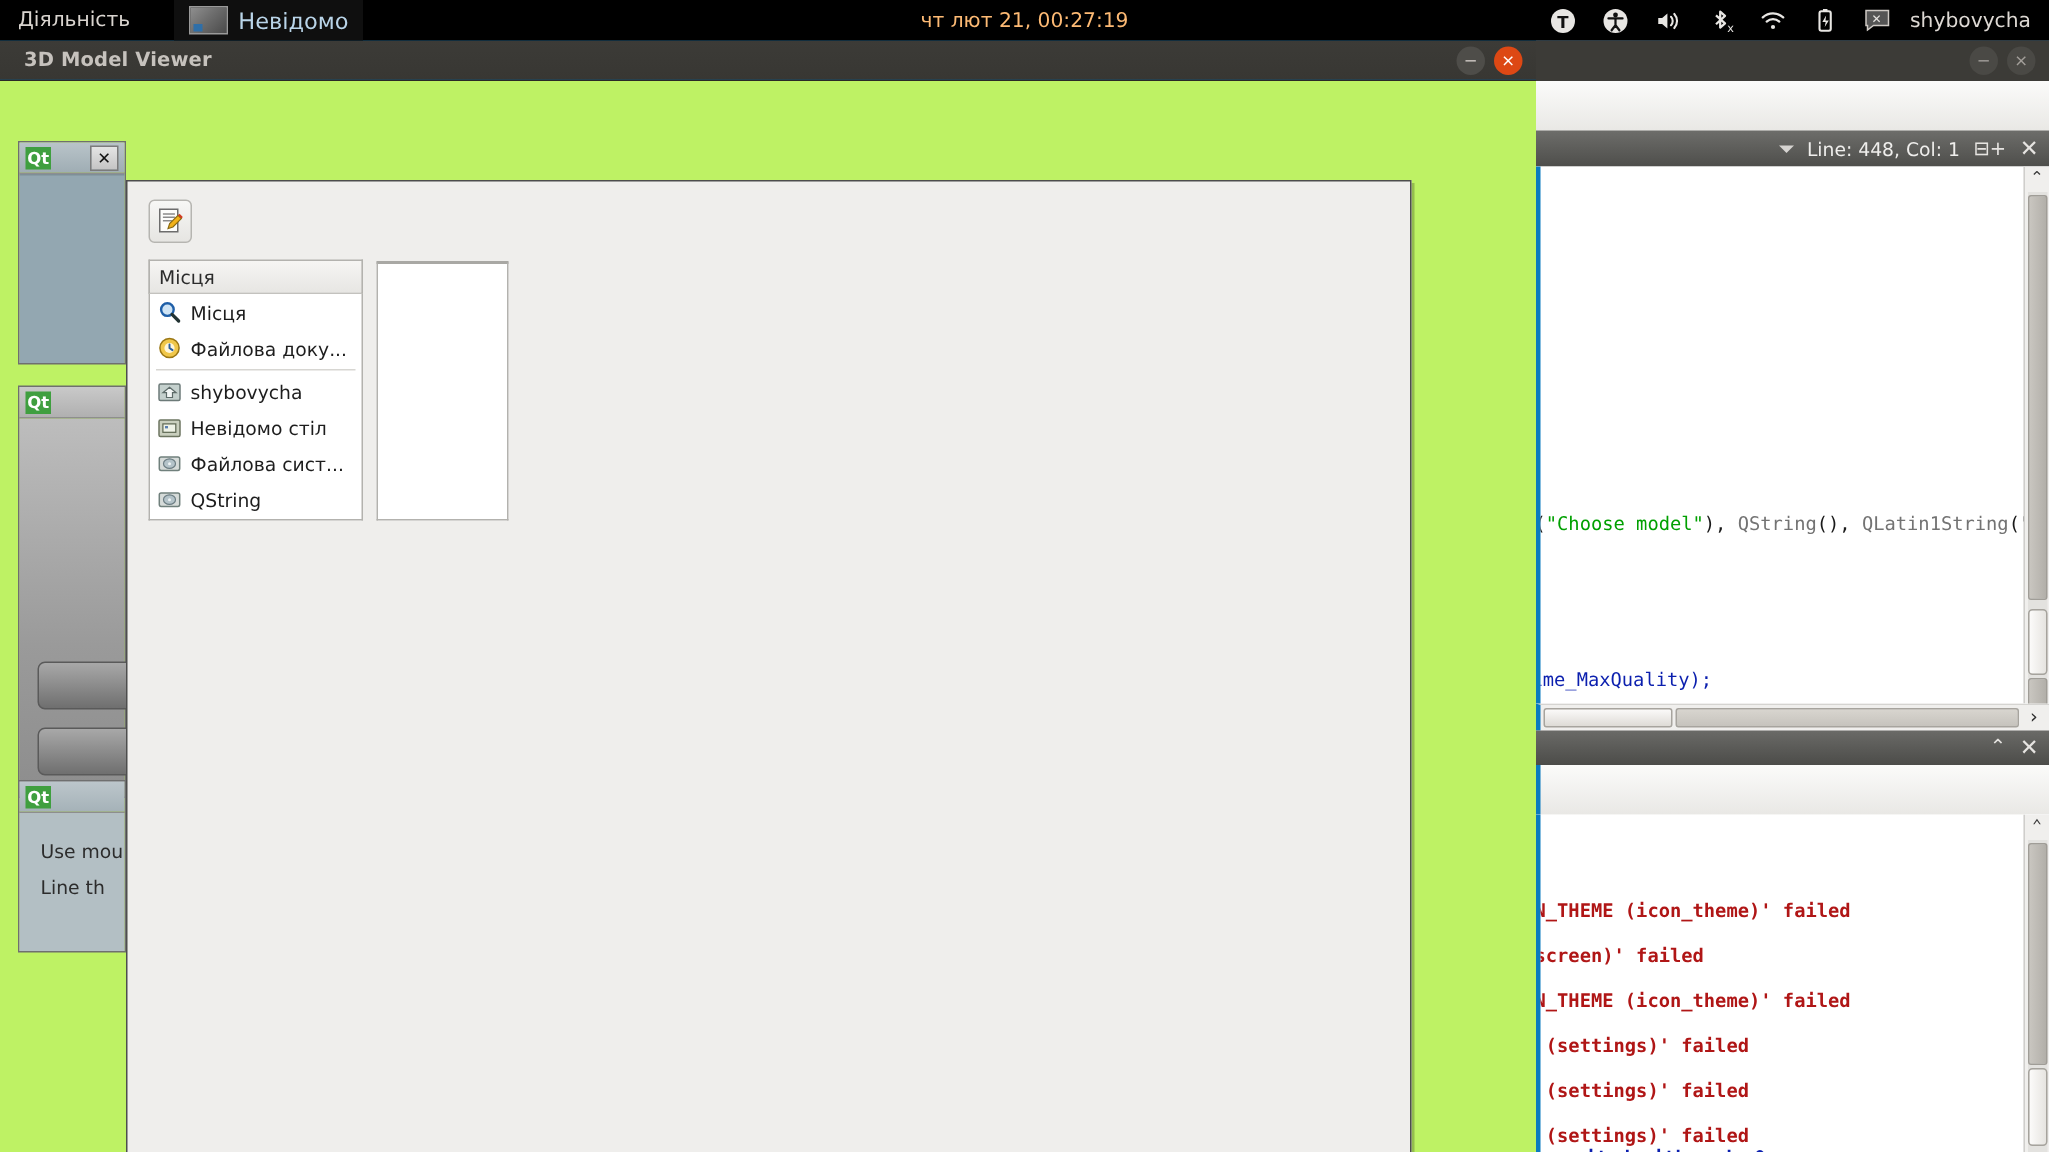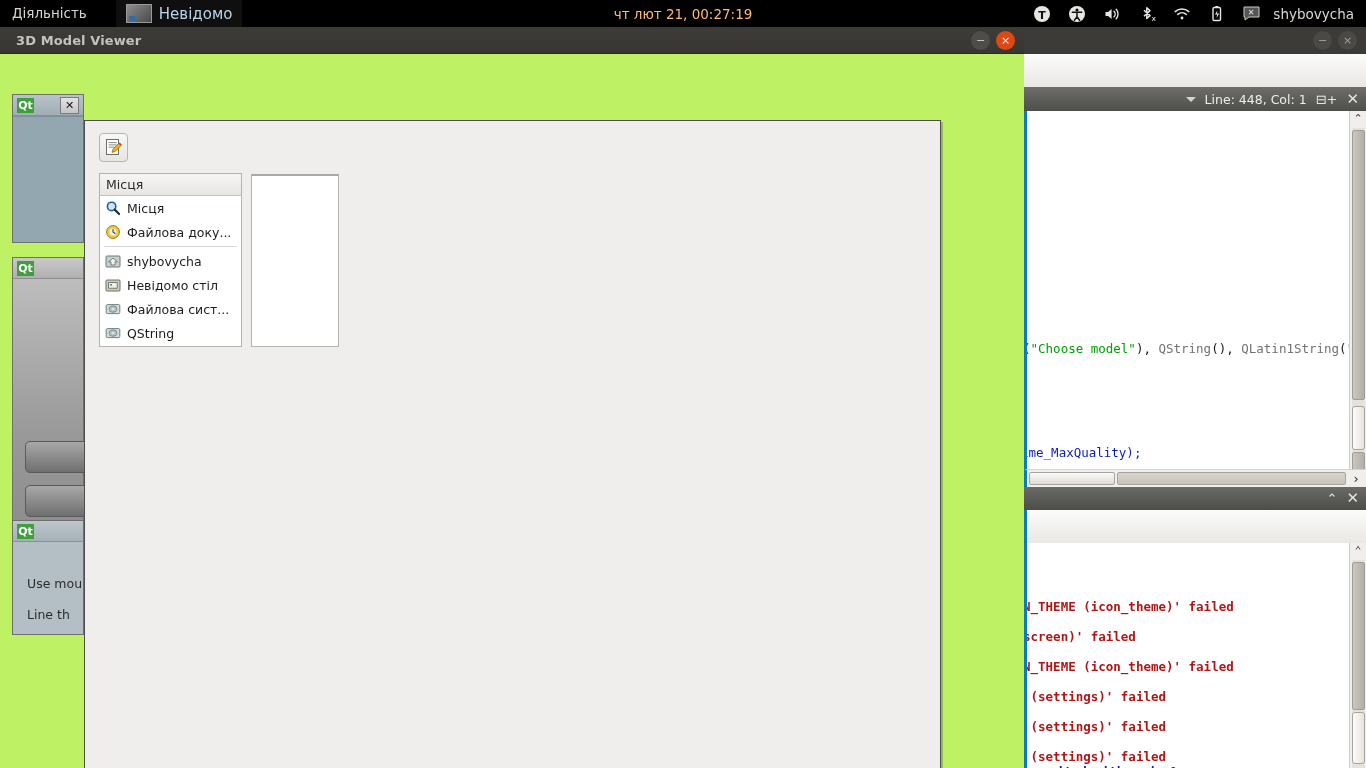--- a/index.html
+++ b/index.html
@@ -108,21 +108,21 @@
     position: absolute; left: 12px; width: 78px; height: 32px; border-radius: 5px;
     background: linear-gradient(to bottom,#a8a8a8 0%, #6f6f6f 100%);
     border: 1px solid #5a5a5a;
   }
   .qbtn1 { top: 183px; }
   .qbtn2 { top: 227px; }
 
   .qtwin3 { left: 12px; top: 466px; width: 72px; height: 115px; }
   .qtwin3 .qt-title { background: linear-gradient(to bottom,#bcc6cb 0%,#a5b2b8 100%); }
   .qtwin3-body { height: 92px; background: #b3bfc4; padding: 18px 0 0 14px; }
-  .qtwin3-body div { font-size: 12.5px; color: #2c2c2c; margin-bottom: 9px; white-space: nowrap; margin-top: 16px; }
+  .qtwin3-body div { font-size: 12.5px; color: #2c2c2c; margin-bottom: 9px; white-space: nowrap; }
 
   
   .filedlg {
     position: absolute; left: 84px; top: 66px; width: 857px; height: 664px;
     background: #efeeec;
     border: 1px solid #4d4d4d;
     box-shadow: 2px 2px 0 rgba(0,0,0,.22);
   }
   .fd-toolbar { padding: 12px 0 0 14px; }
   .tbtn {

